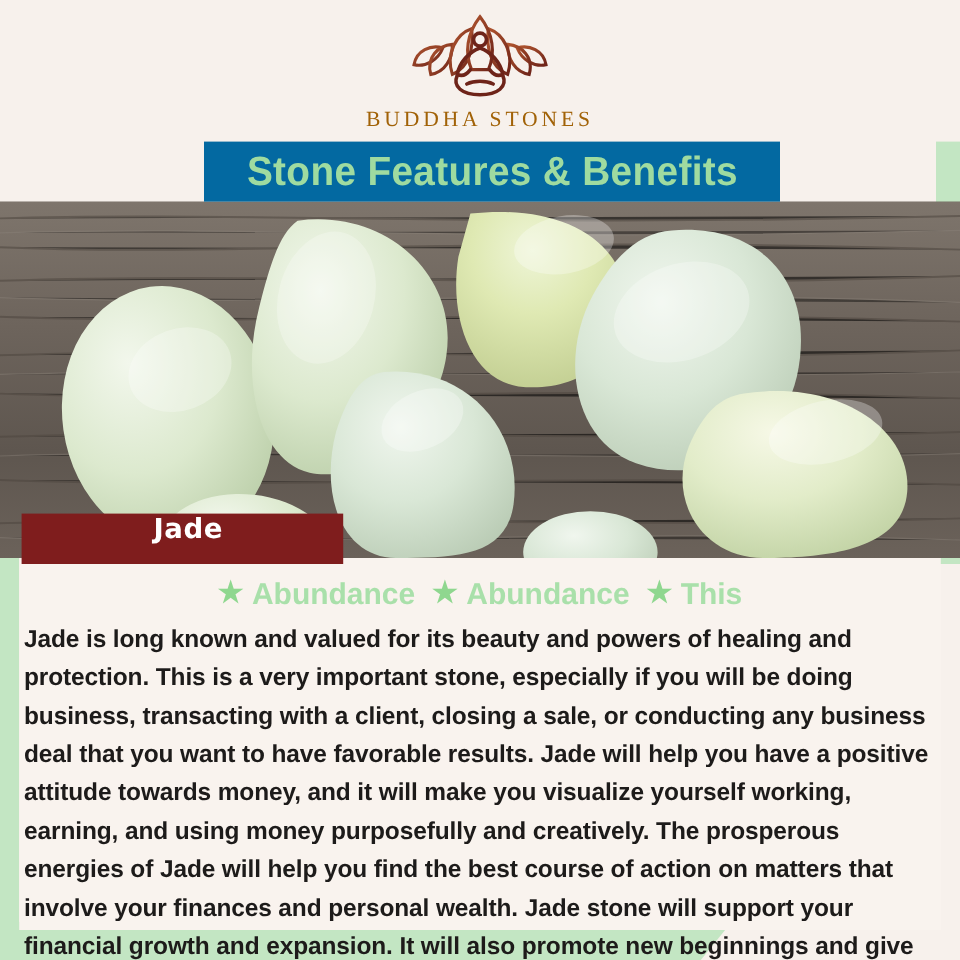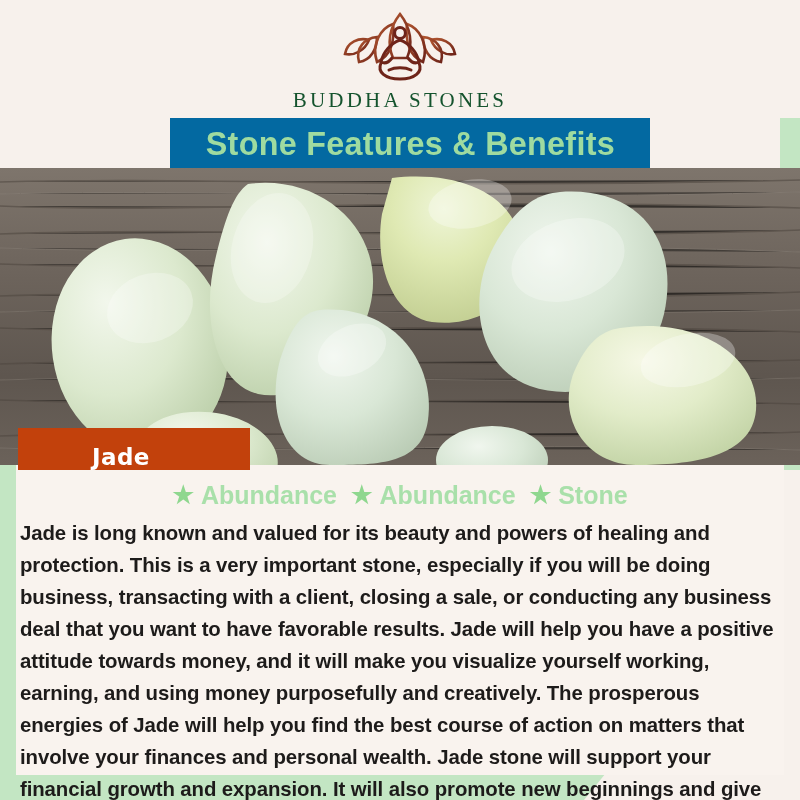--- a/index.html
+++ b/index.html
@@ -40,23 +40,23 @@
   .header{
     position:absolute;left:0;top:0;width:800px;height:118px;
     background:#f7f1ec;
     display:flex;flex-direction:column;align-items:center;justify-content:flex-start;
     z-index:3;
   }
   .logo-mark{margin-top:10px;}
   .brand-name{
     margin-top:2px;
     font-family:"Liberation Serif", serif;
-    font-size:21px;
+    font-size:18px;
     letter-spacing:3.2px;
-    color:#14532d;
+    color:#a16207;
     font-weight:400;
   }
 
   
   .title-band{
     position:absolute;left:170px;top:118px;width:480px;height:50px;
     background:#0369a1;
     display:flex;align-items:center;justify-content:center;
     z-index:4;
   }
@@ -74,23 +74,24 @@
   .photo{
     position:absolute;left:0;top:168px;width:800px;height:297px;
     overflow:hidden;z-index:1;
     background:#6a6158;
   }
   .photo svg{display:block;width:800px;height:297px;}
 
   
   .jade-band{
     position:absolute;left:18px;top:428px;width:232px;height:42px;
-    background:#c2410c;
-    display:flex;align-items:flex-end;
+    background:#7f1d1d;
+    display:flex;align-items:flex-start;
     z-index:5;
+    padding-left:36px;
   }
   .jade-label{
     margin-left:74px;
     color:#ffffff;
     font-family:"DejaVu Sans", sans-serif;
     font-weight:bold;
     font-size:23px;
     letter-spacing:0.4px;
   }
 
@@ -268,20 +269,20 @@
       <div class="benefit">
         <span class="star">★</span>
         <span>Abundance</span>
       </div>
       <div class="benefit">
         <span class="star">★</span>
         <span>Abundance</span>
       </div>
       <div class="benefit">
         <span class="star">★</span>
-        <span>Stone</span>
+        <span>This</span>
       </div>
     </div>
 
     <p class="body-copy">Jade is long known and valued for its beauty and powers of healing and protection. This is a very important stone, especially if you will be doing business, transacting with a client, closing a sale, or conducting any business deal that you want to have favorable results. Jade will help you have a positive attitude towards money, and it will make you visualize yourself working, earning, and using money purposefully and creatively. The prosperous energies of Jade will help you find the best course of action on matters that involve your finances and personal wealth. Jade stone will support your financial growth and expansion. It will also promote new beginnings and give you the guidance that you need to be successful and wealthy!</p>
   </div>
 
 </div>
 
 </body></html>

